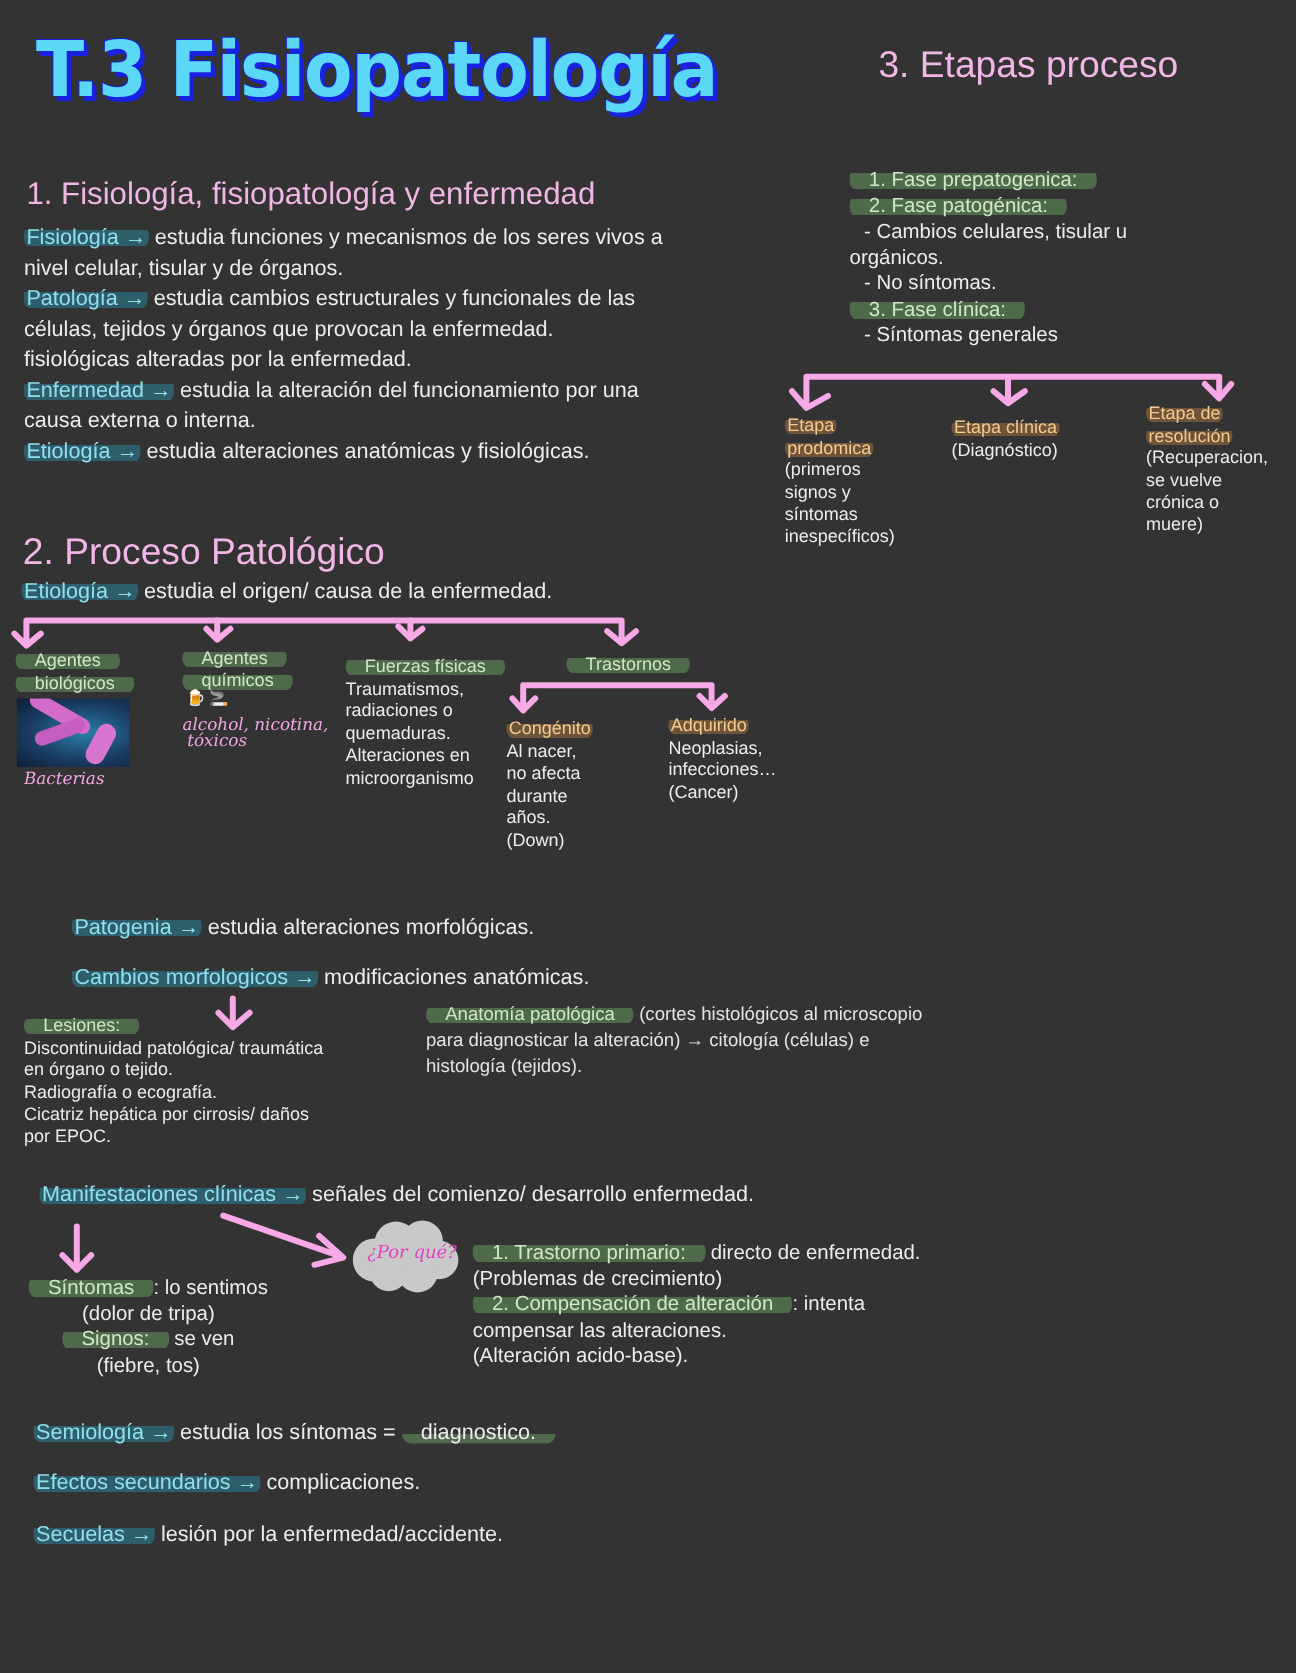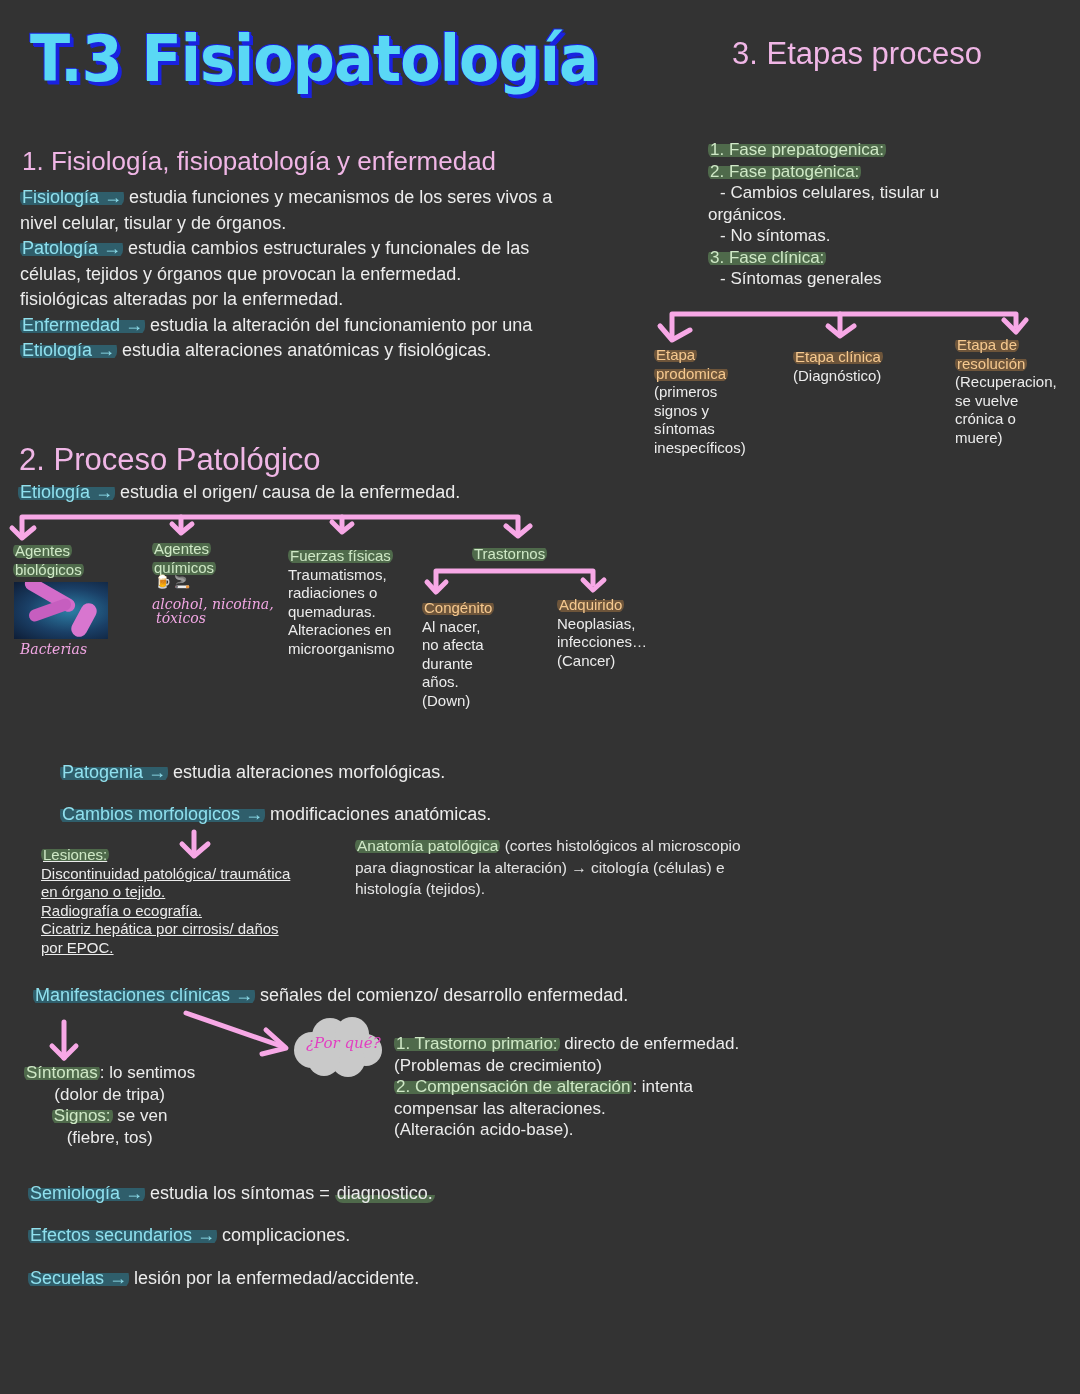--- a/index.html
+++ b/index.html
@@ -15,21 +15,21 @@
     transform: scaleX(0.92); transform-origin: left top;
   }
   .h-pink { color: #f0b6e6; font-weight: normal; }
   .body-text { font-size: 18px; line-height: 25.5px; color: #ececec; }
   .hl-blue {
     background: linear-gradient(to bottom, transparent 25%, #2f5e6b 25%, #2f5e6b 92%, transparent 92%);
     color: #8fe0ee; border-radius: 8px; padding: 0 2px;
   }
   .hl-green {
     background: linear-gradient(to bottom, transparent 20%, #4f6a4b 20%, #4f6a4b 92%, transparent 92%);
-    color: #cfe8c6; border-radius: 8px; padding: 0 2px;
+    color: #cfe8c6; border-radius: 8px; padding: 0 16px;
   }
   .hl-orange {
     background: linear-gradient(to bottom, transparent 25%, #6e553a 25%, #6e553a 92%, transparent 92%);
     color: #f6c98f; border-radius: 8px; padding: 0 2px;
   }
   .small { font-size: 15px; line-height: 18.5px; color: #ececec; }
   .hand { font-family: "DejaVu Serif", serif; font-style: italic; color: #f2a7e4; font-size: 14px; line-height: 14px; }
   svg { position: absolute; overflow: visible; }
   .line { display: block; white-space: nowrap; }
 </style>
@@ -39,20 +39,21 @@
 <div class="abs title">T.3 Fisiopatología</div>
 
 <div class="abs h-pink" style="left:22px; top:146px; font-size:26px;">1. Fisiología, fisiopatología y enfermedad</div>
 <div class="abs body-text" style="left:20px; top:185px; width:600px;">
   <span class="line"><span class="hl-blue">Fisiología →</span><span> estudia funciones y mecanismos de los seres vivos a</span></span>
   <span class="line">nivel celular, tisular y de órganos.</span>
   <span class="line"><span class="hl-blue">Patología →</span><span> estudia cambios estructurales y funcionales de las</span></span>
   <span class="line">células, tejidos y órganos que provocan la enfermedad.</span>
   <span class="line">fisiológicas alteradas por la enfermedad.</span>
   <span class="line"><span class="hl-blue">Enfermedad →</span><span> estudia la alteración del funcionamiento por una</span></span>
+  <span class="line">causa externa o interna.</span>
   <span class="line"><span class="hl-blue">Etiología →</span><span> estudia alteraciones anatómicas y fisiológicas.</span></span>
 </div>
 
 <div class="abs h-pink" style="left:732px; top:36px; font-size:31px; line-height:36px;">
   <span class="line">3. Etapas proceso</span>
 </div>
 <div class="abs" style="left:708px; top:139px; font-size:17px; line-height:21.5px; color:#ececec;">
   <span class="line"><span class="hl-green">1. Fase prepatogenica:</span></span>
   <span class="line"><span class="hl-green">2. Fase patogénica:</span></span>
   <span class="line" style="padding-left:12px;">- Cambios celulares, tisular u</span>
@@ -170,21 +171,21 @@
   <span class="line">(Cancer)</span>
 </div>
 
 <div class="abs body-text" style="left:60px; top:760px;">
   <span class="hl-blue">Patogenia →</span><span> estudia alteraciones morfológicas.</span>
 </div>
 <div class="abs body-text" style="left:60px; top:802px;">
   <span class="hl-blue">Cambios morfologicos →</span><span> modificaciones anatómicas.</span>
 </div>
 
-<div class="abs small" style="left:41px; top:846px;text-decoration:underline;">
+<div class="abs small" style="left:20px; top:846px;">
   <span class="line"><span class="hl-green">Lesiones:</span></span>
   <span class="line">Discontinuidad patológica/ traumática</span>
   <span class="line">en órgano o tejido.</span>
   <span class="line">Radiografía o ecografía.</span>
   <span class="line">Cicatriz hepática por cirrosis/ daños</span>
   <span class="line">por EPOC.</span>
 </div>
 
 <div class="abs" style="left:355px; top:835px; font-size:15.5px; line-height:21.5px; color:#e4e4e4;">
   <span class="line"><span class="hl-green">Anatomía patológica</span><span> (cortes histológicos al microscopio</span></span>

